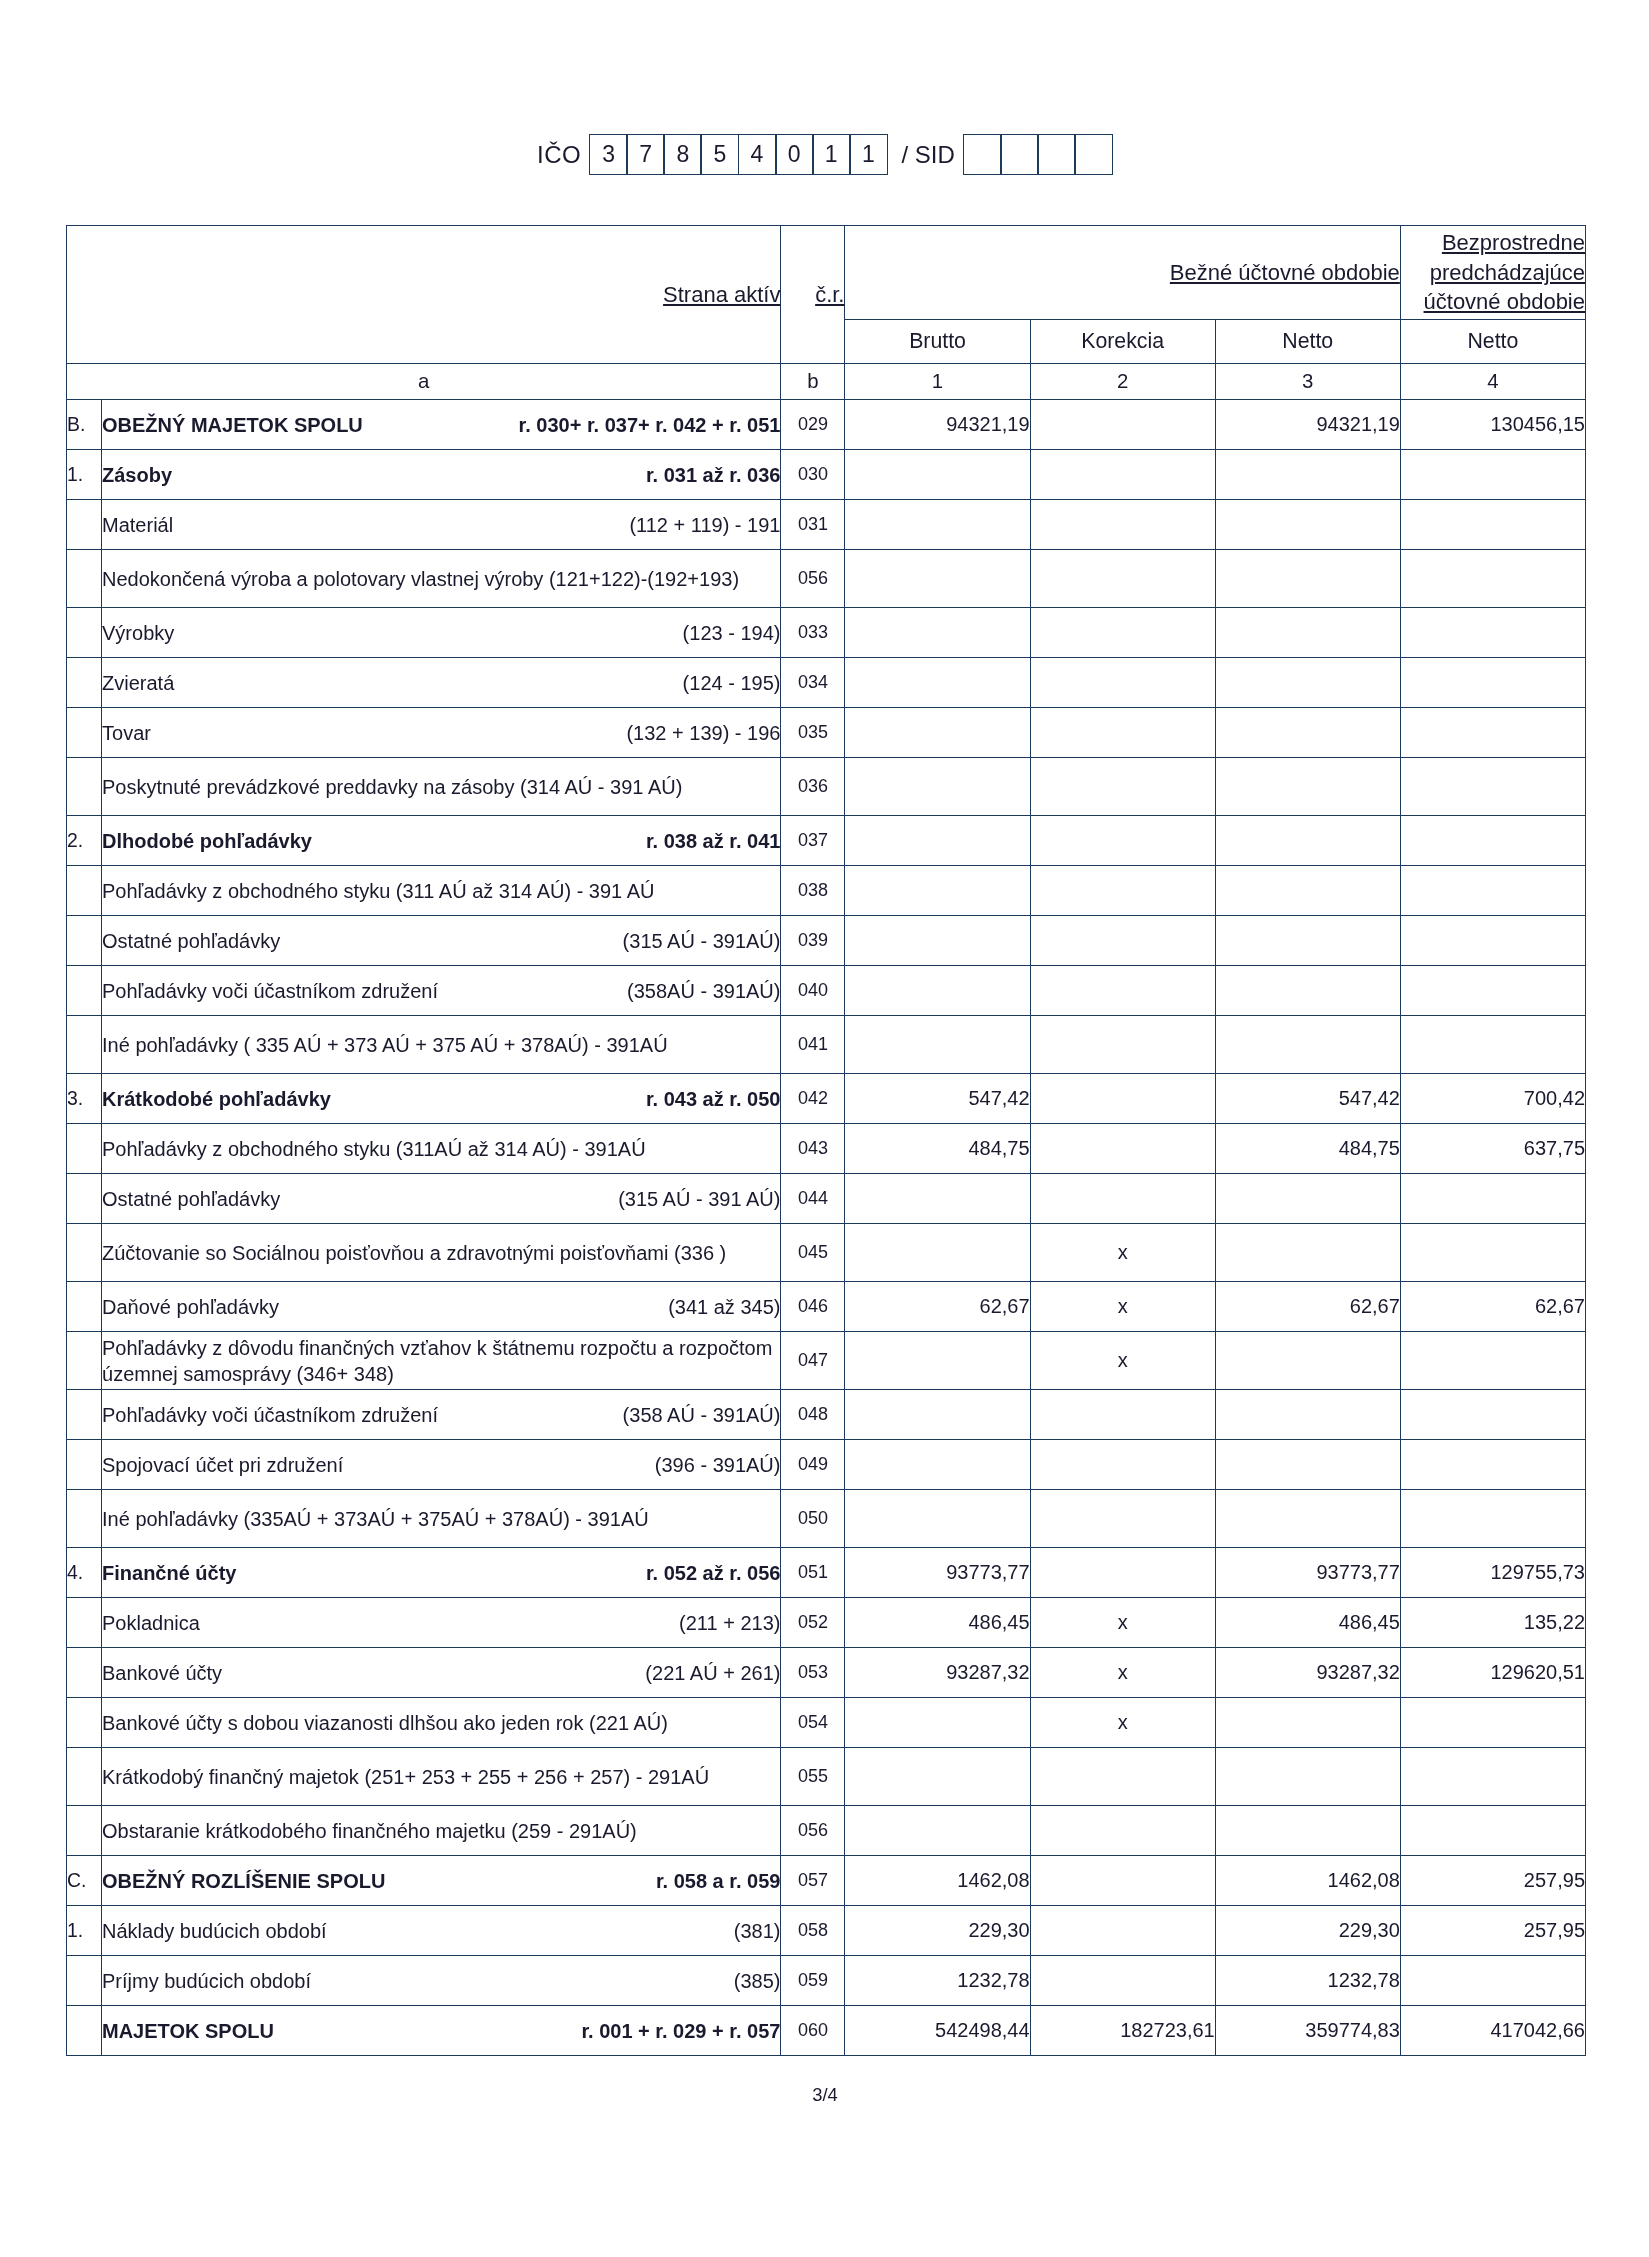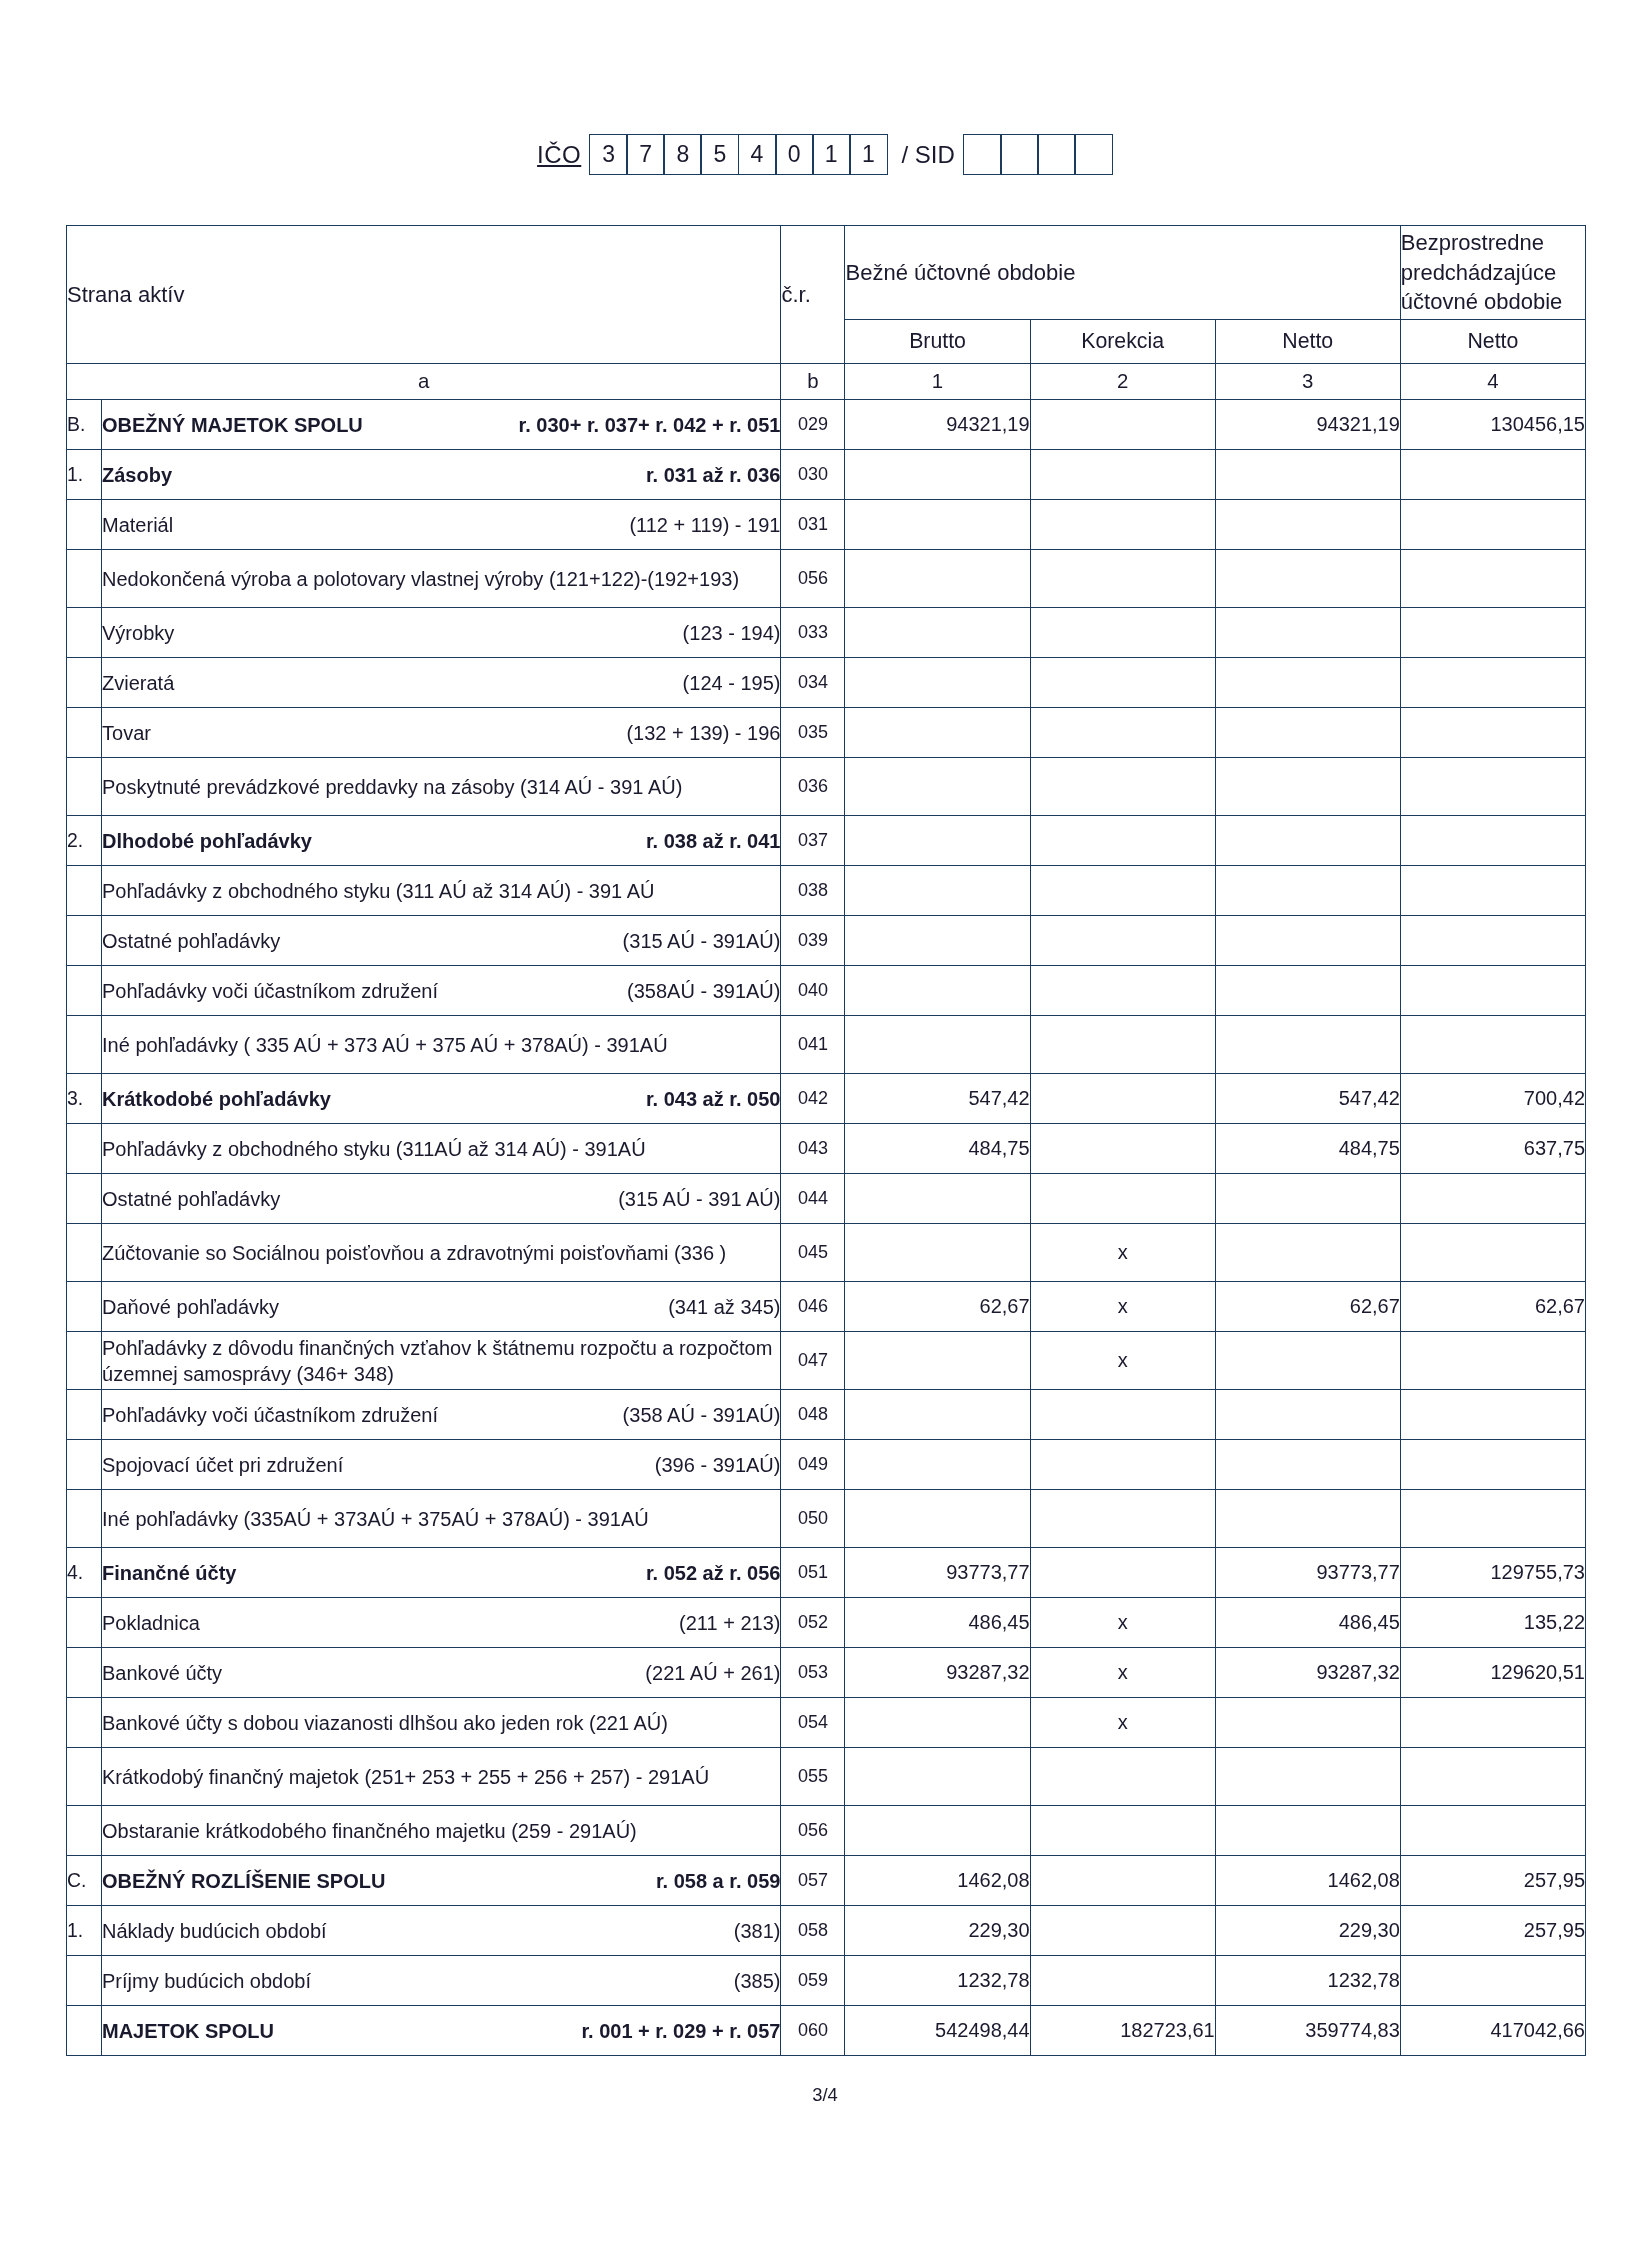--- a/index.html
+++ b/index.html
@@ -29,21 +29,20 @@
     left: 0;
     width: 1650px;
     display: flex;
     justify-content: center;
     align-items: center;
   }
   .ico-label {
     font-size: 24px;
     letter-spacing: 0.5px;
     margin-right: 9.7px;
-    text-decoration: underline;
   }
   .ico-boxes {
     display: flex;
   }
   .ico-boxes .cell {
     width: 37px;
     height: 39px;
     border: 1.9px solid #1b3a5c;
     margin-left: -1.9px;
     display: flex;
@@ -81,24 +80,25 @@
     vertical-align: middle;
     font-weight: normal;
   }
   
   col.c-idx  { width: 35px; }
   col.c-desc { width: 679px; }
   col.c-cr   { width: 64px; }
   col.c-num  { width: 185px; }
 
   .hdr-main {
-    text-align: left;
+    text-align: right;
     font-weight: bold;
     font-size: 22px;
     height: 93px;
+    text-decoration: underline;
   }
   .hdr-sub {
     text-align: center;
     font-weight: bold;
     font-size: 21.3px;
     height: 43px;
   }
   .hdr-ab {
     text-align: center;
     font-weight: bold;

